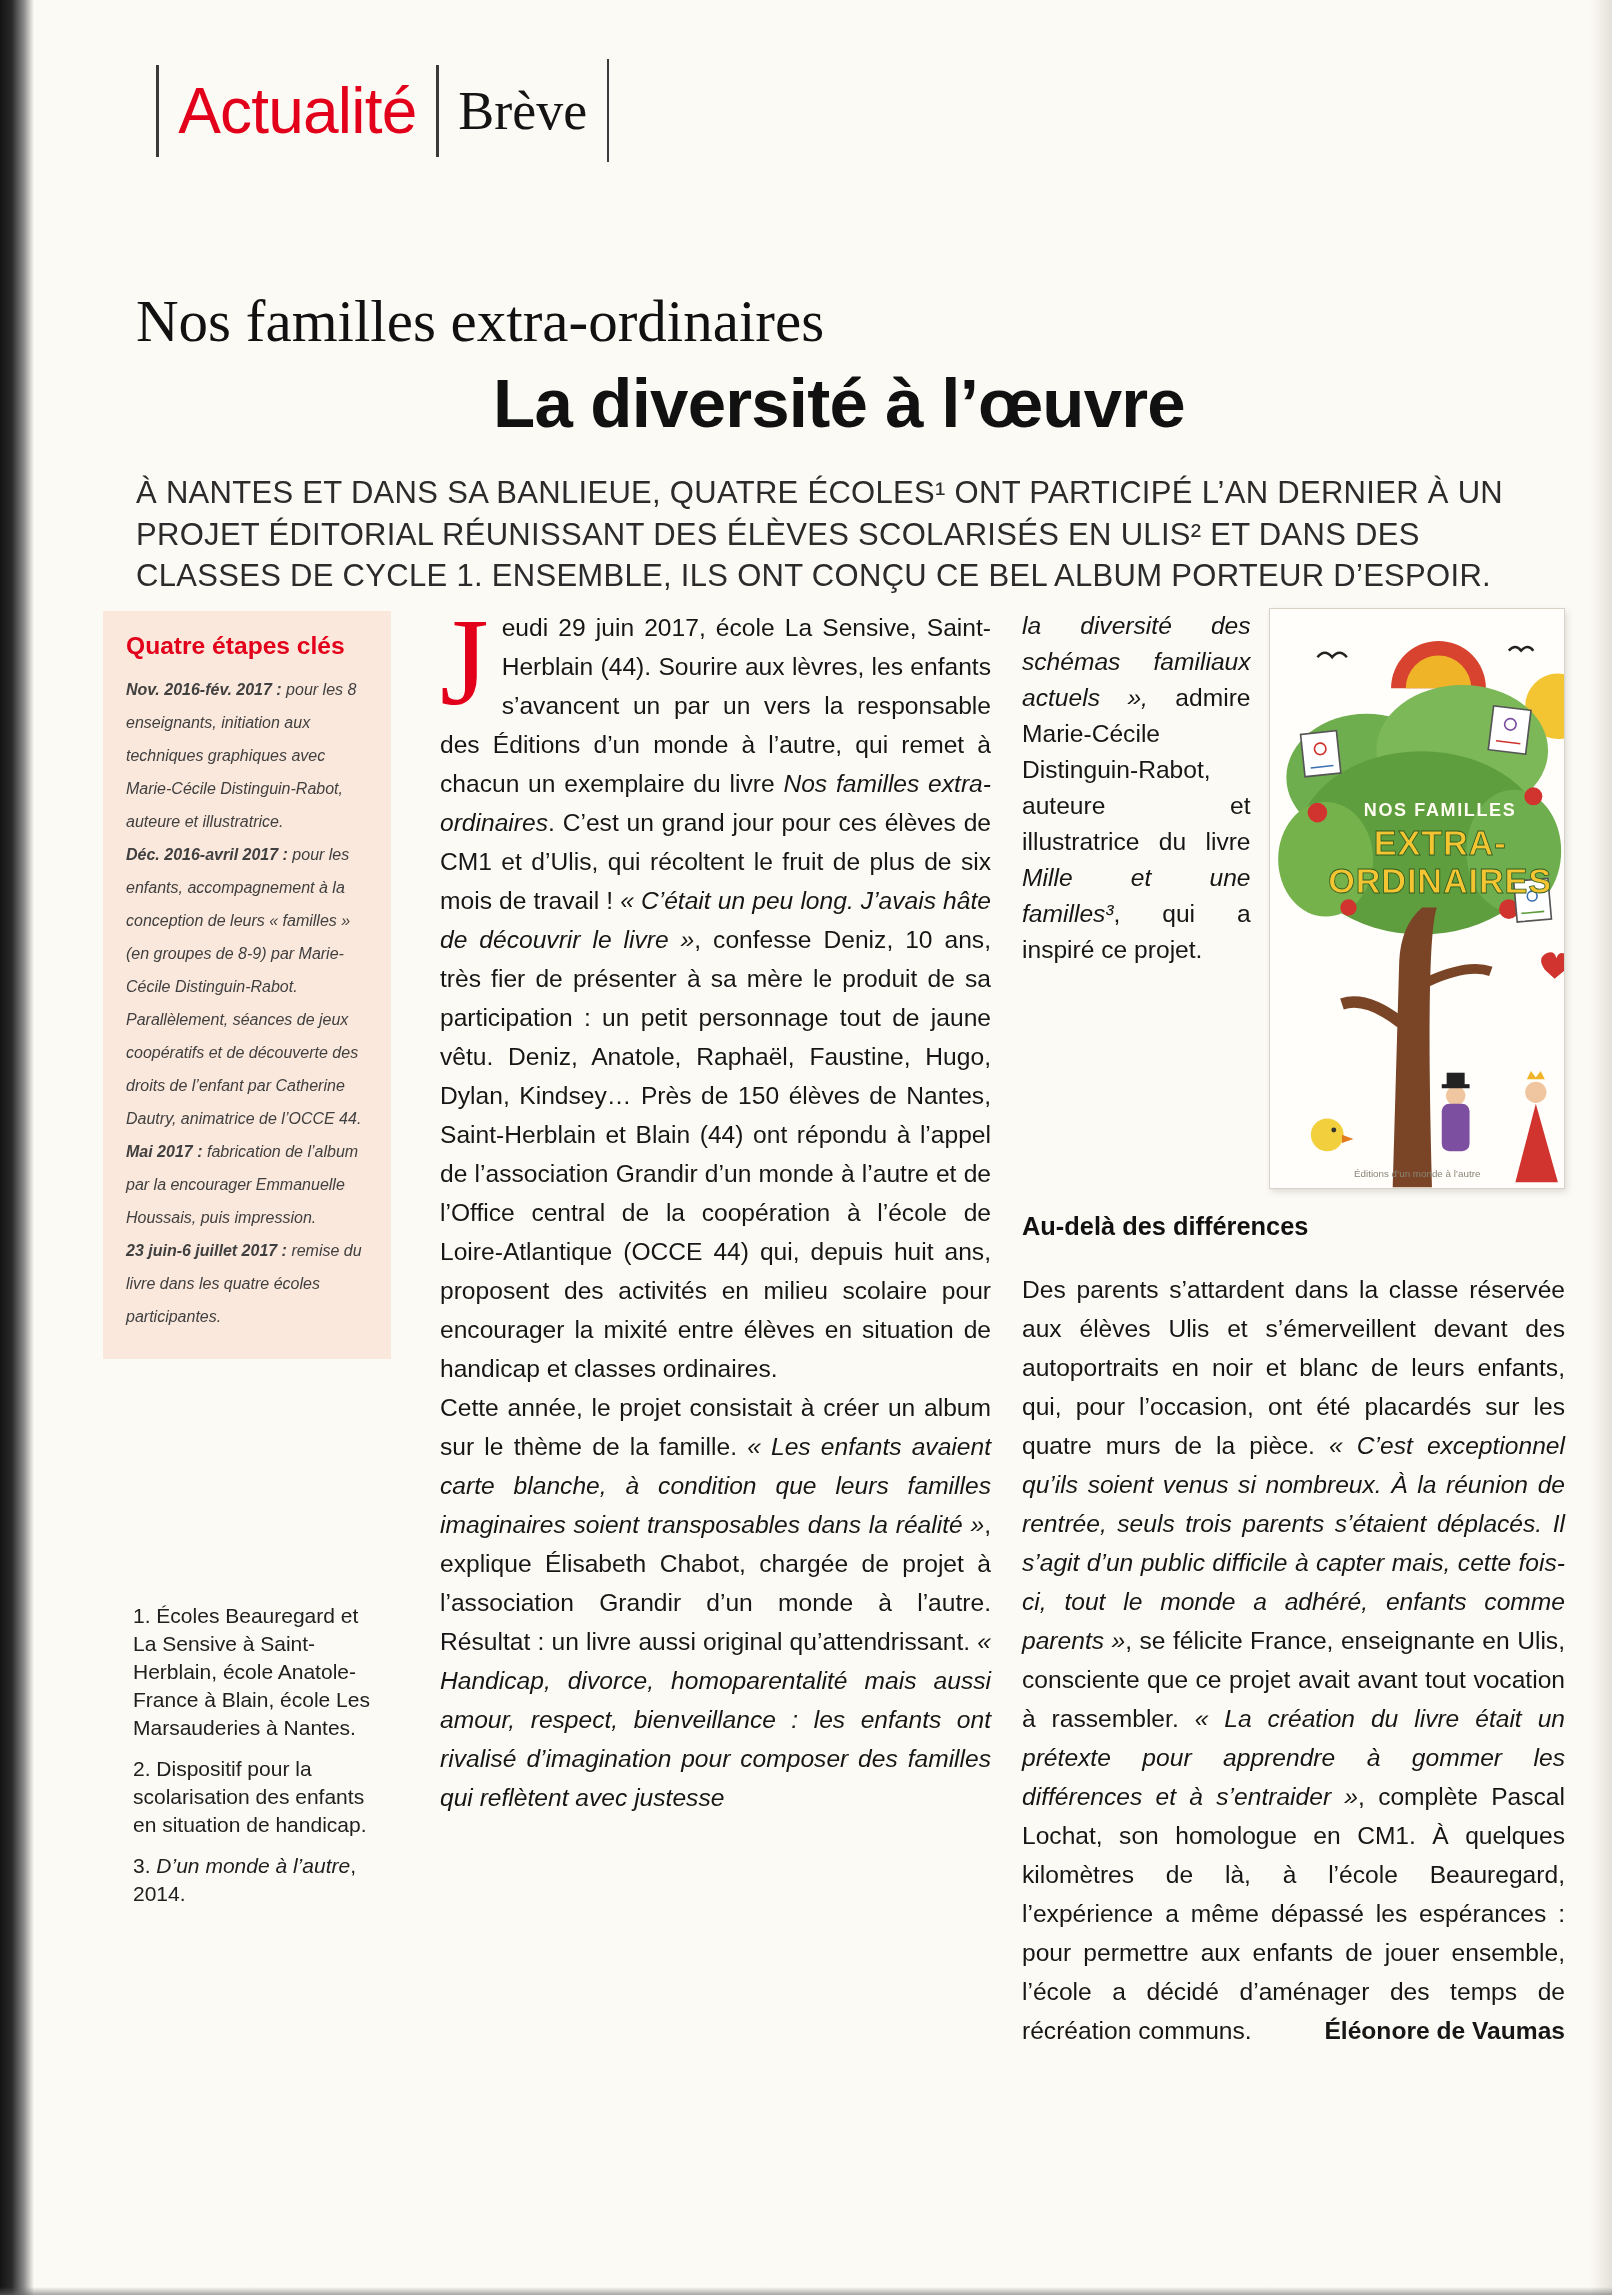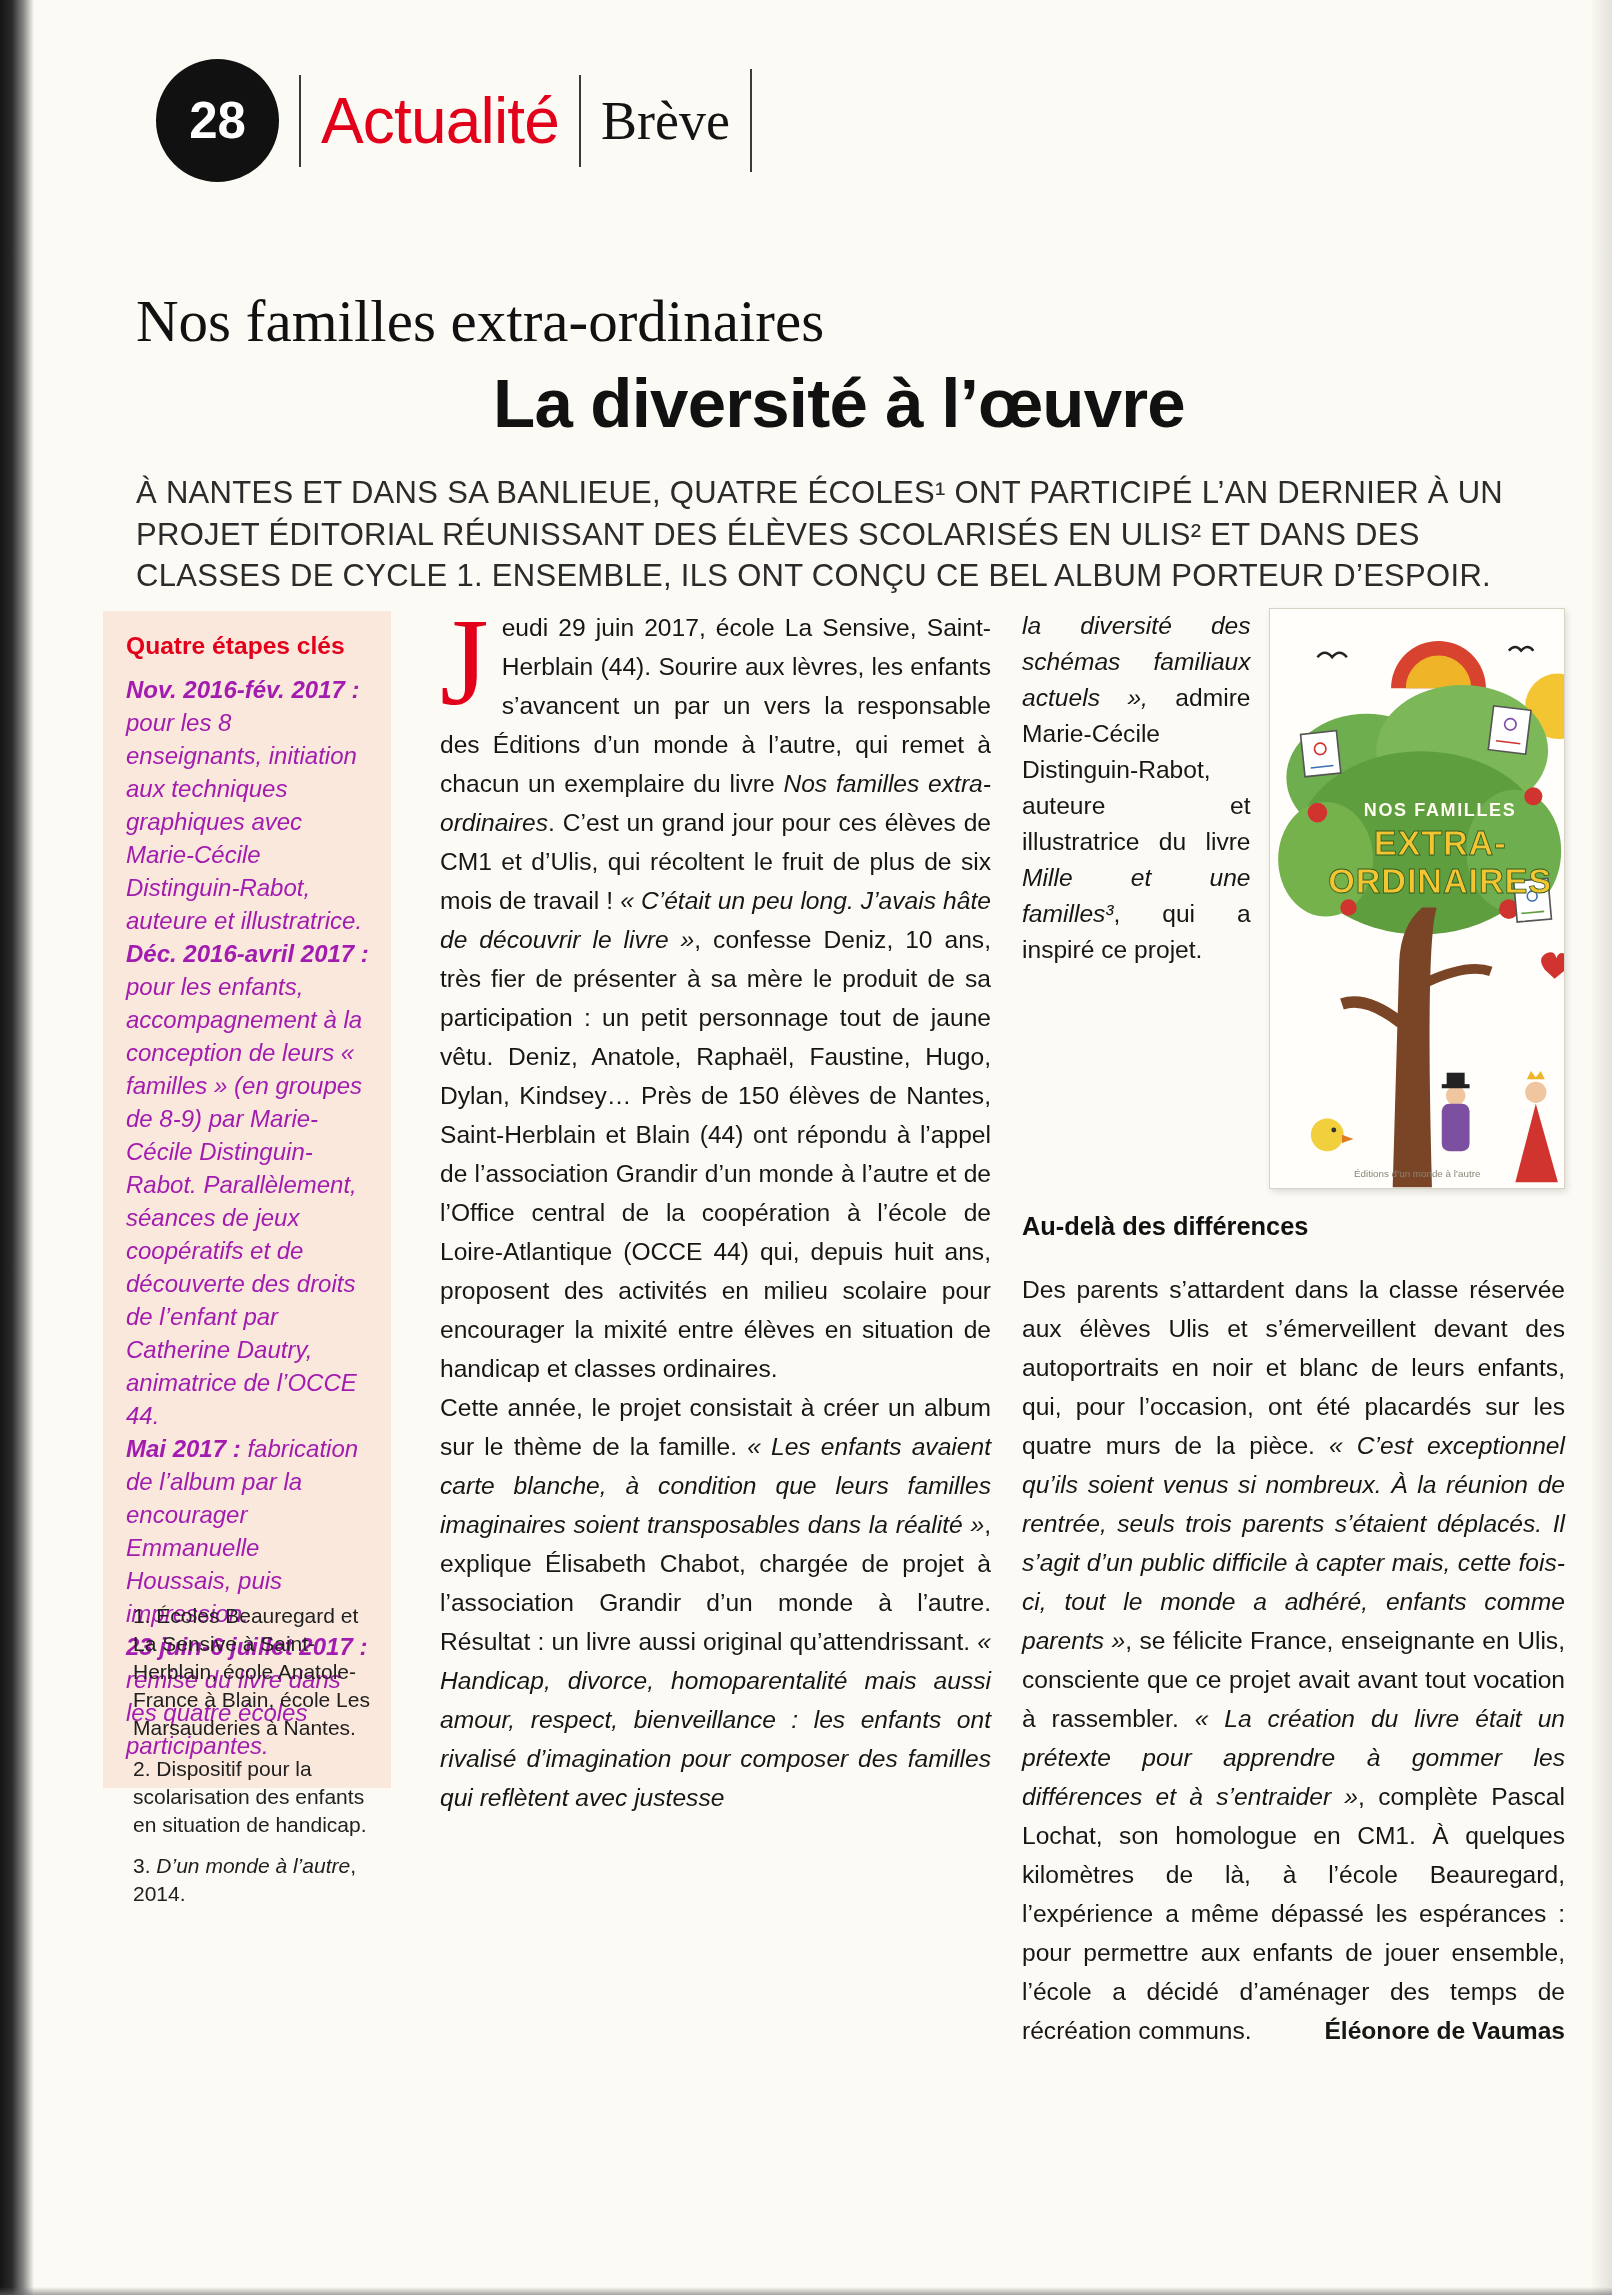--- a/index.html
+++ b/index.html
@@ -25,21 +25,21 @@
   
   .titleblock{position:absolute;left:136px;top:288px;width:1406px;}
   .kicker{font-family:"Liberation Serif",serif;font-size:59px;color:#111;line-height:1.12;}
   .title{font-size:69px;font-weight:bold;color:#111;margin-top:9.8px;letter-spacing:-0.8px;text-align:center;}
   .standfirst{margin-top:29.5px;font-size:31px;line-height:1.34;color:#2b2b2b;letter-spacing:0.3px;width:1393px;}
 
   
   .sidebar-box{position:absolute;left:103px;top:611px;width:288px;box-sizing:border-box;
     background:#fbe8dc;padding:21px 19.7px 26px 23px;}
   .sidebar-title{color:#e2001a;font-weight:bold;font-size:24.6px;margin:0 0 13px 0;}
-  .sidebar-box p{margin:0;font-size:24px;line-height:33px;font-style:italic;color:#a21caf;}
+  .sidebar-box p{margin:0;font-size:16px;line-height:33px;font-style:italic;color:#404040;}
 
   .footnotes{position:absolute;left:133px;top:1602px;width:254px;font-size:21px;line-height:28px;color:#202020;}
   .footnotes p{margin:0 0 13px 0;}
 
   
   .midcol{position:absolute;left:440px;top:608px;width:551px;}
   .rightcol{position:absolute;left:1022px;top:608px;width:543px;}
   .bodytext p{margin:0;font-size:24.6px;line-height:39px;text-align:justify;color:#161616;}
   .dropcap{float:left;font-family:"Liberation Serif",serif;font-size:125px;line-height:92px;
     color:#e2001a;margin:8.2px 13px 6.6px 0;}
@@ -66,23 +66,20 @@
 </style>
 </head>
 <body>
 
 <div class="page">
   <div class="edge-left"></div>
   <div class="edge-right"></div>
   <div class="edge-bottom"></div>
 
   <header class="masthead">
-    <div class="badge">
-      <span>28</span>
-    </div>
     <div class="vr"></div>
     <span class="section">Actualité</span>
     <div class="vr"></div>
     <span class="rubric">Brève</span>
     <div class="vr tall"></div>
   </header>
 
   <section class="titleblock">
     <div class="kicker">Nos familles extra-ordinaires</div>
     <div class="title">La diversité à l’œuvre</div>

